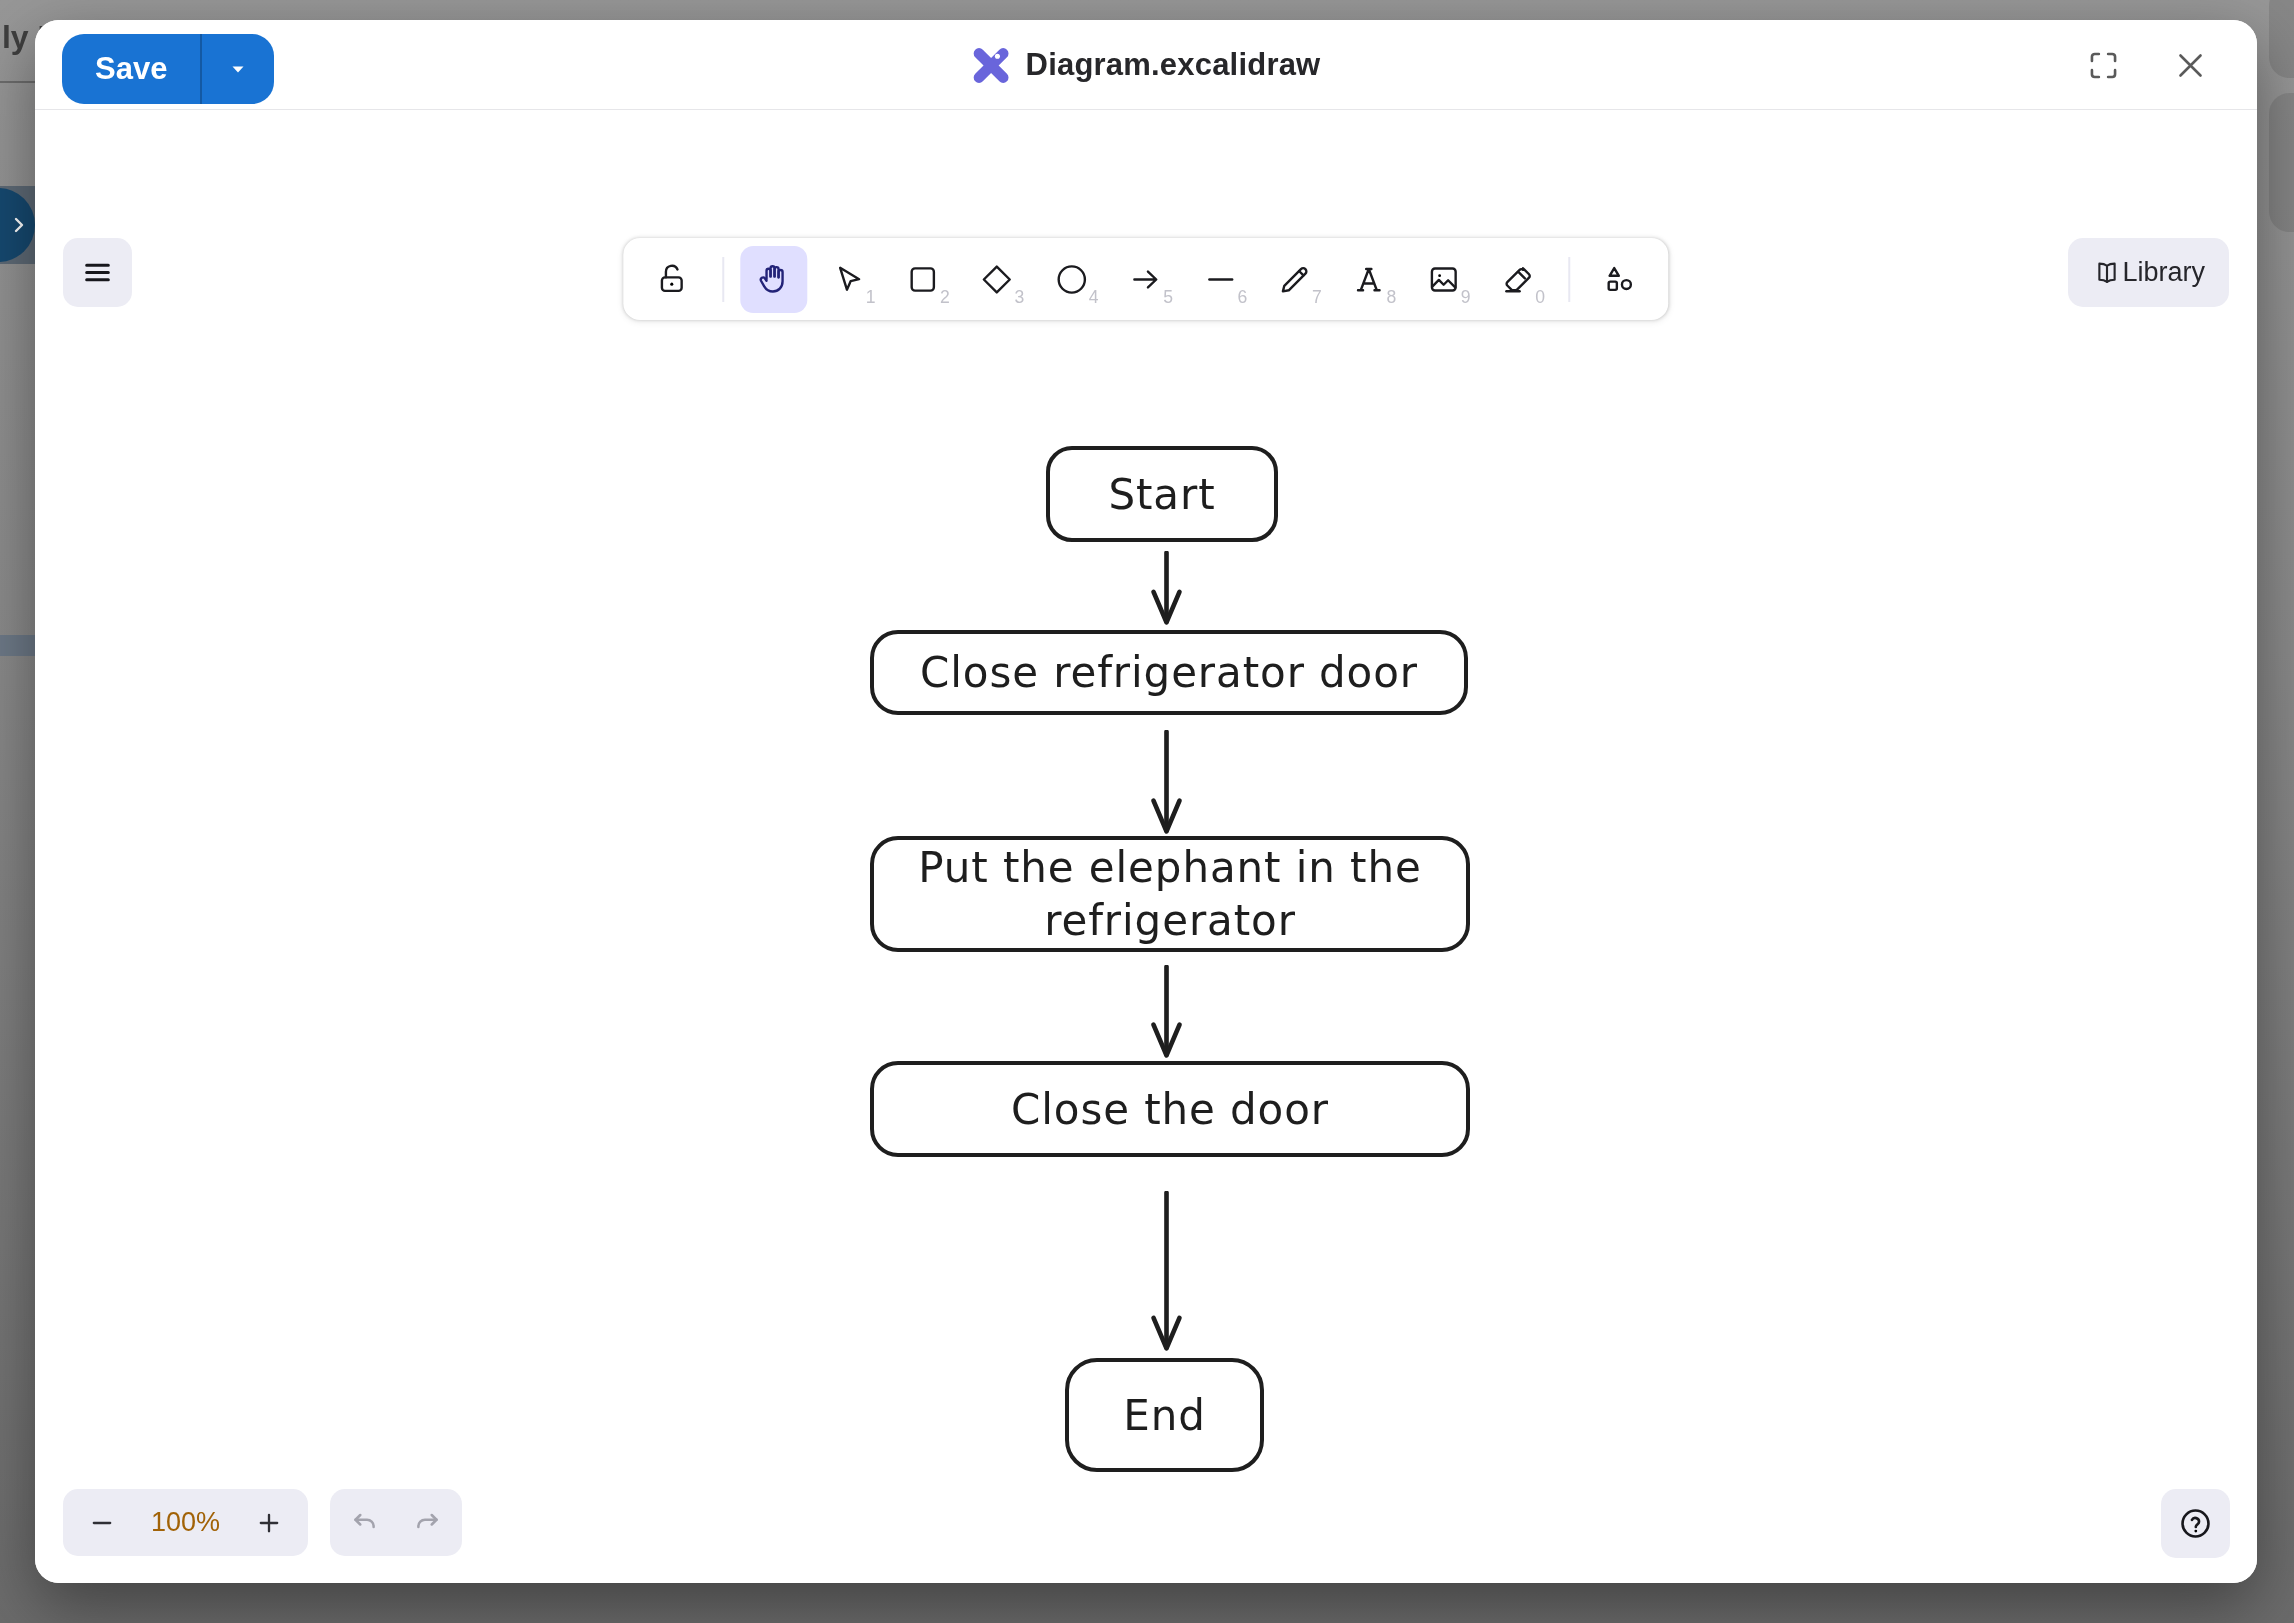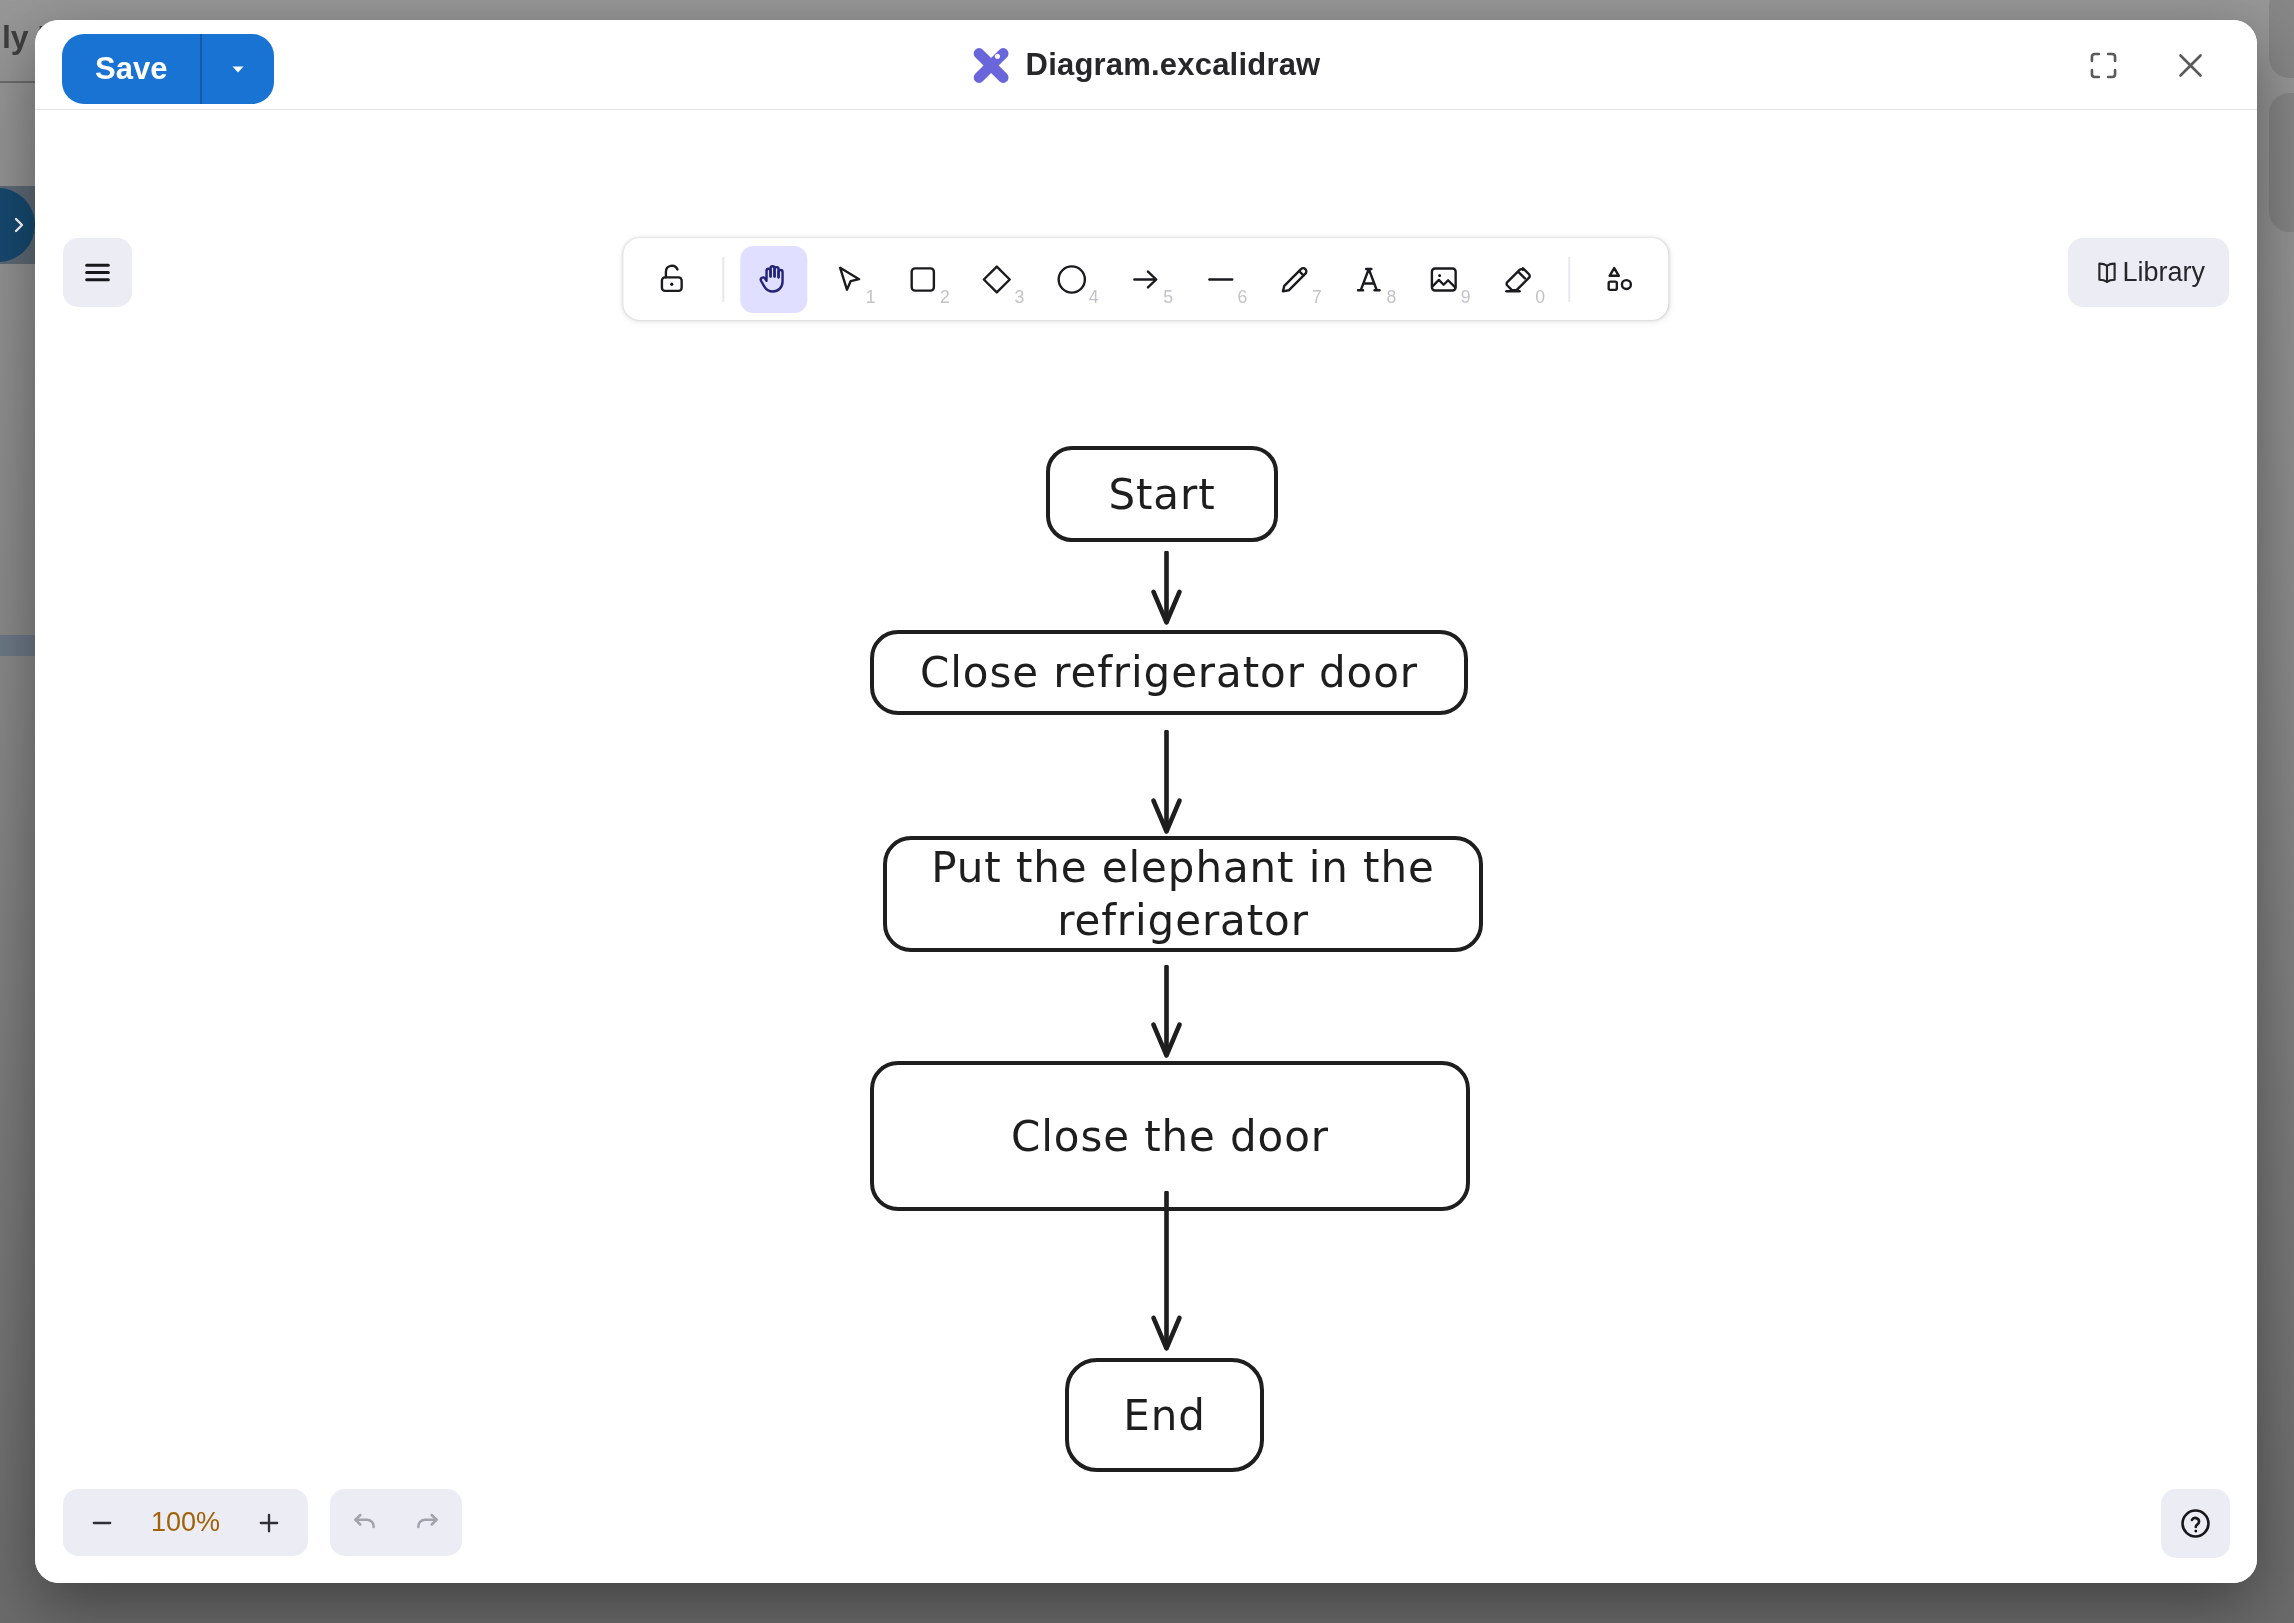--- a/index.html
+++ b/index.html
@@ -77,22 +77,22 @@
                    stroke-linecap:round;stroke-linejoin:round;}
   #library-btn .lbl{font-size:27px;color:#26262b;}
 
   
   .node{position:absolute;border:4.6px solid #1e1e1e;border-radius:28px;background:#fff;
         display:flex;align-items:center;justify-content:center;text-align:center;
         font-family:"DejaVu Sans",sans-serif;font-size:42px;font-weight:500;color:#1e1e1e;
         letter-spacing:0.9px;line-height:1.28;padding:0 22px;cursor:move;}
   .node.n-start{left:1011px;top:334px;width:232px;height:96px;border-radius:26px;}
   .node.n-open{left:835px;top:518px;width:598px;height:85px;}
-  .node.n-put{left:835px;top:724px;width:600px;height:116px;margin-left:13px;}
-  .node.n-close{left:835px;top:949px;width:600px;height:150px;}
+  .node.n-put{left:835px;top:724px;width:600px;height:116px;}
+  .node.n-close{left:835px;top:949px;width:600px;height:96px;}
   .node.n-end{left:1030px;top:1246px;width:199px;height:114px;border-radius:32px;}
   .edge{position:absolute;left:1111px;width:41px;}
   .edge svg{display:block;}
   .edge path{stroke:#1e1e1e;stroke-width:5;fill:none;stroke-linecap:round;stroke-linejoin:round;}
   .e1{top:439px;} .e2{top:618px;} .e3{top:853px;} .e4{top:1079px;}
 
   
   #zoom-ctrl{position:absolute;left:28px;top:1377px;width:245px;height:67px;display:flex;
              align-items:center;justify-content:space-between;padding:0 9.3px;}
   .zbtn{width:59px;height:59px;border:none;background:transparent;cursor:pointer;display:flex;

